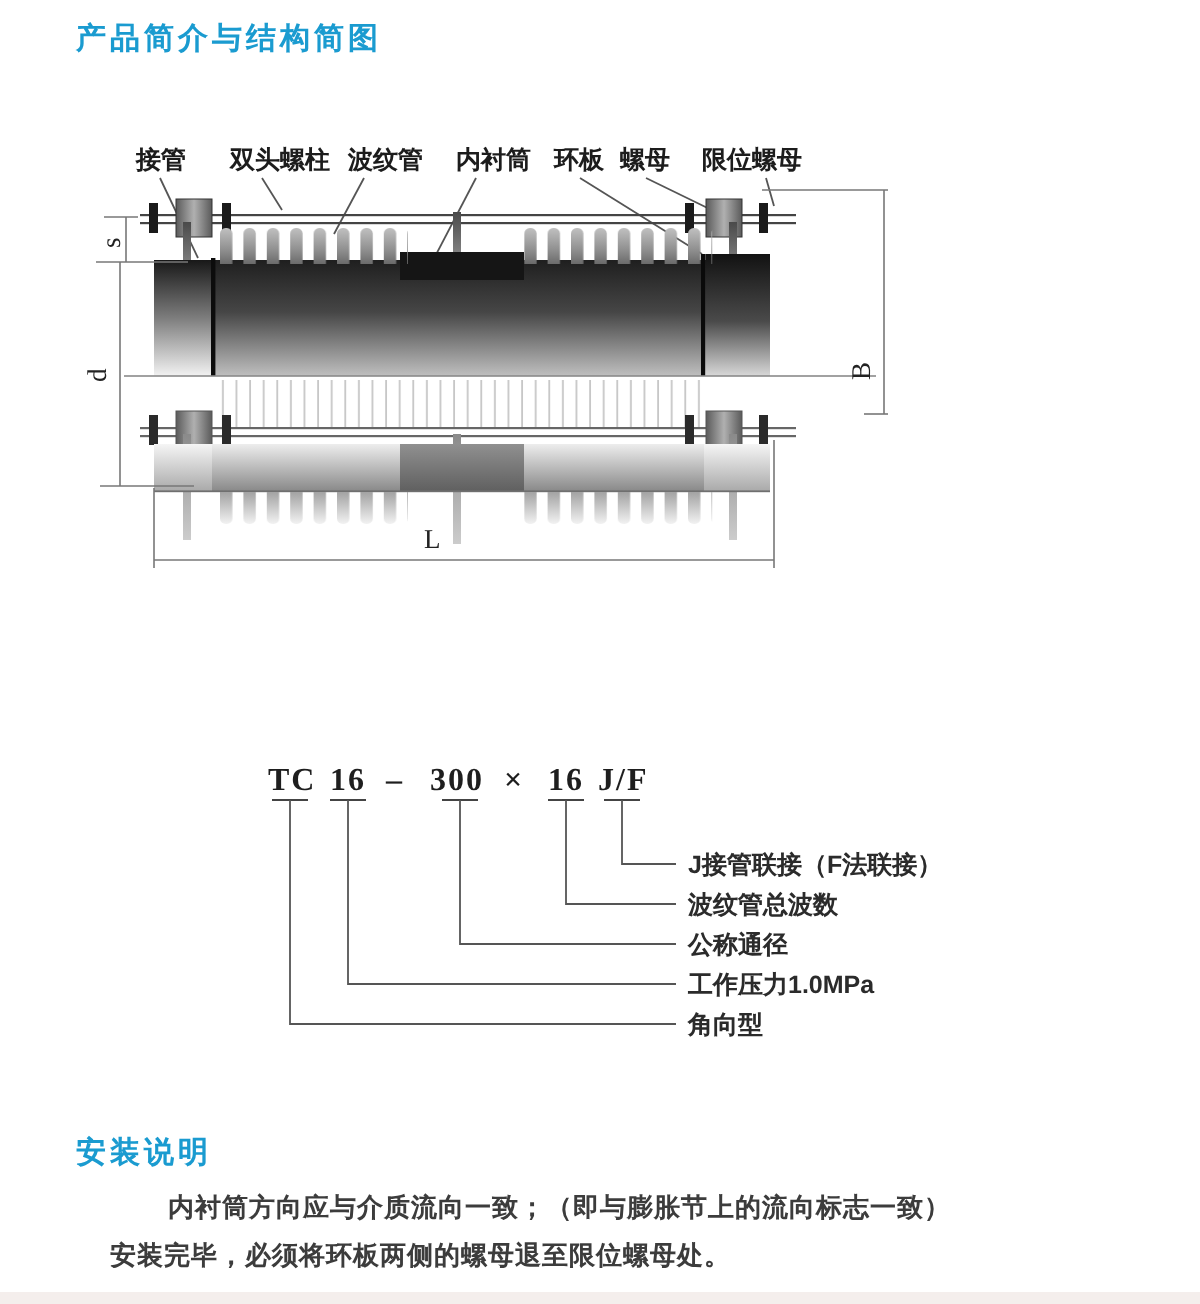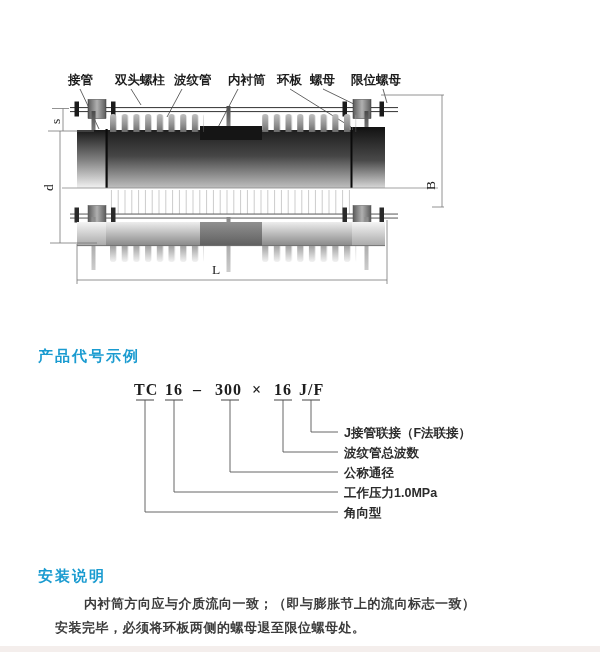--- a/index.html
+++ b/index.html
@@ -22,20 +22,21 @@
   svg text.plabel { font-family:"Liberation Sans", sans-serif; font-size:12.5px; font-weight:bold; fill:#1c1c1c; }
   svg text.dim { font-family:"Liberation Serif", serif; font-size:13.5px; fill:#222; }
   svg text.code { font-family:"Liberation Serif", serif; font-size:16px; font-weight:600; fill:#1e1e1e; letter-spacing:1px; }
   svg text.legend { font-family:"Liberation Sans", sans-serif; font-size:12.5px; font-weight:bold; fill:#2b2b2b; }
 </style>
 </head>
 <body>
 
 <div class="page" style="background: rgb(255, 255, 255);">
 
+  <h2 class="sec-title t1">产品简介与结构简图</h2>
 
   <svg class="diagram" viewBox="0 0 600 240" xmlns="http://www.w3.org/2000/svg">
     <defs>
       <linearGradient id="bodyGrad" x1="0" y1="0" x2="0" y2="1">
         <stop offset="0" stop-color="#1f1f1f"></stop>
           <stop offset="0.45" stop-color="#464646"></stop>
           <stop offset="1" stop-color="#bfbfbf"></stop>
       </linearGradient>
       <linearGradient id="capL" x1="0" y1="0" x2="0" y2="1">
         <stop offset="0" stop-color="#181818"></stop>
@@ -191,21 +192,20 @@
         <line x1="387" y1="162" x2="387" y2="226"></line>
         <line x1="77" y1="222" x2="387" y2="222"></line>
       </g>
     </g>
     <text class="dim" transform="translate(60,66) rotate(-90)" font-size="11.5">s</text>
     <text class="dim" transform="translate(53,133) rotate(-90)">d</text>
     <text class="dim" transform="translate(435,132) rotate(-90)">B</text>
     <text class="dim" x="212" y="216" font-size="15">L</text>
   </svg>
 
-  <h2 class="sec-title t2">产品代号示例</h2>
 
   <svg class="codefig" viewBox="0 0 600 175" xmlns="http://www.w3.org/2000/svg">
     <g>
       <text class="code" x="134" y="25">TC</text>
       <text class="code" x="165" y="25">16</text>
       <text class="code" x="193" y="25">–</text>
       <text class="code" x="215" y="25">300</text>
       <text class="code" x="252" y="25">×</text>
       <text class="code" x="274" y="25">16</text>
       <text class="code" x="299" y="25">J/F</text>

